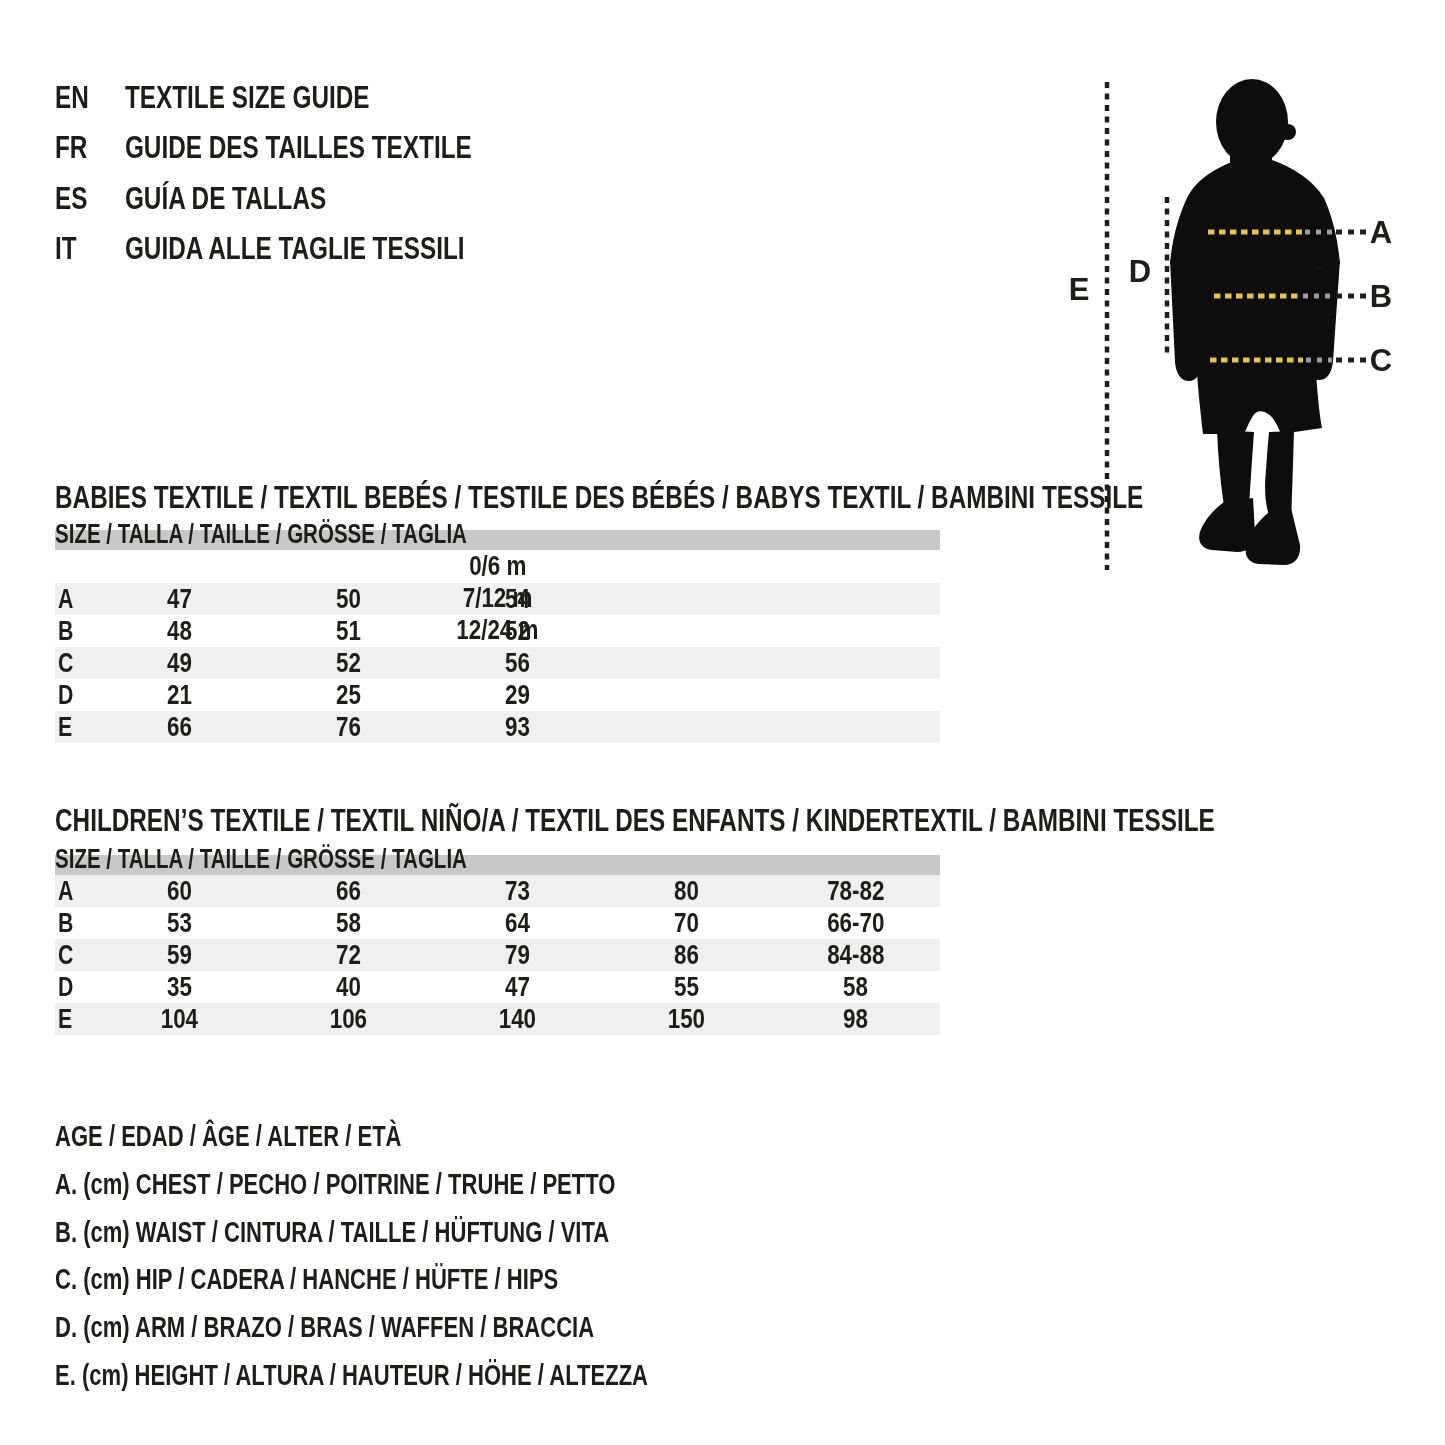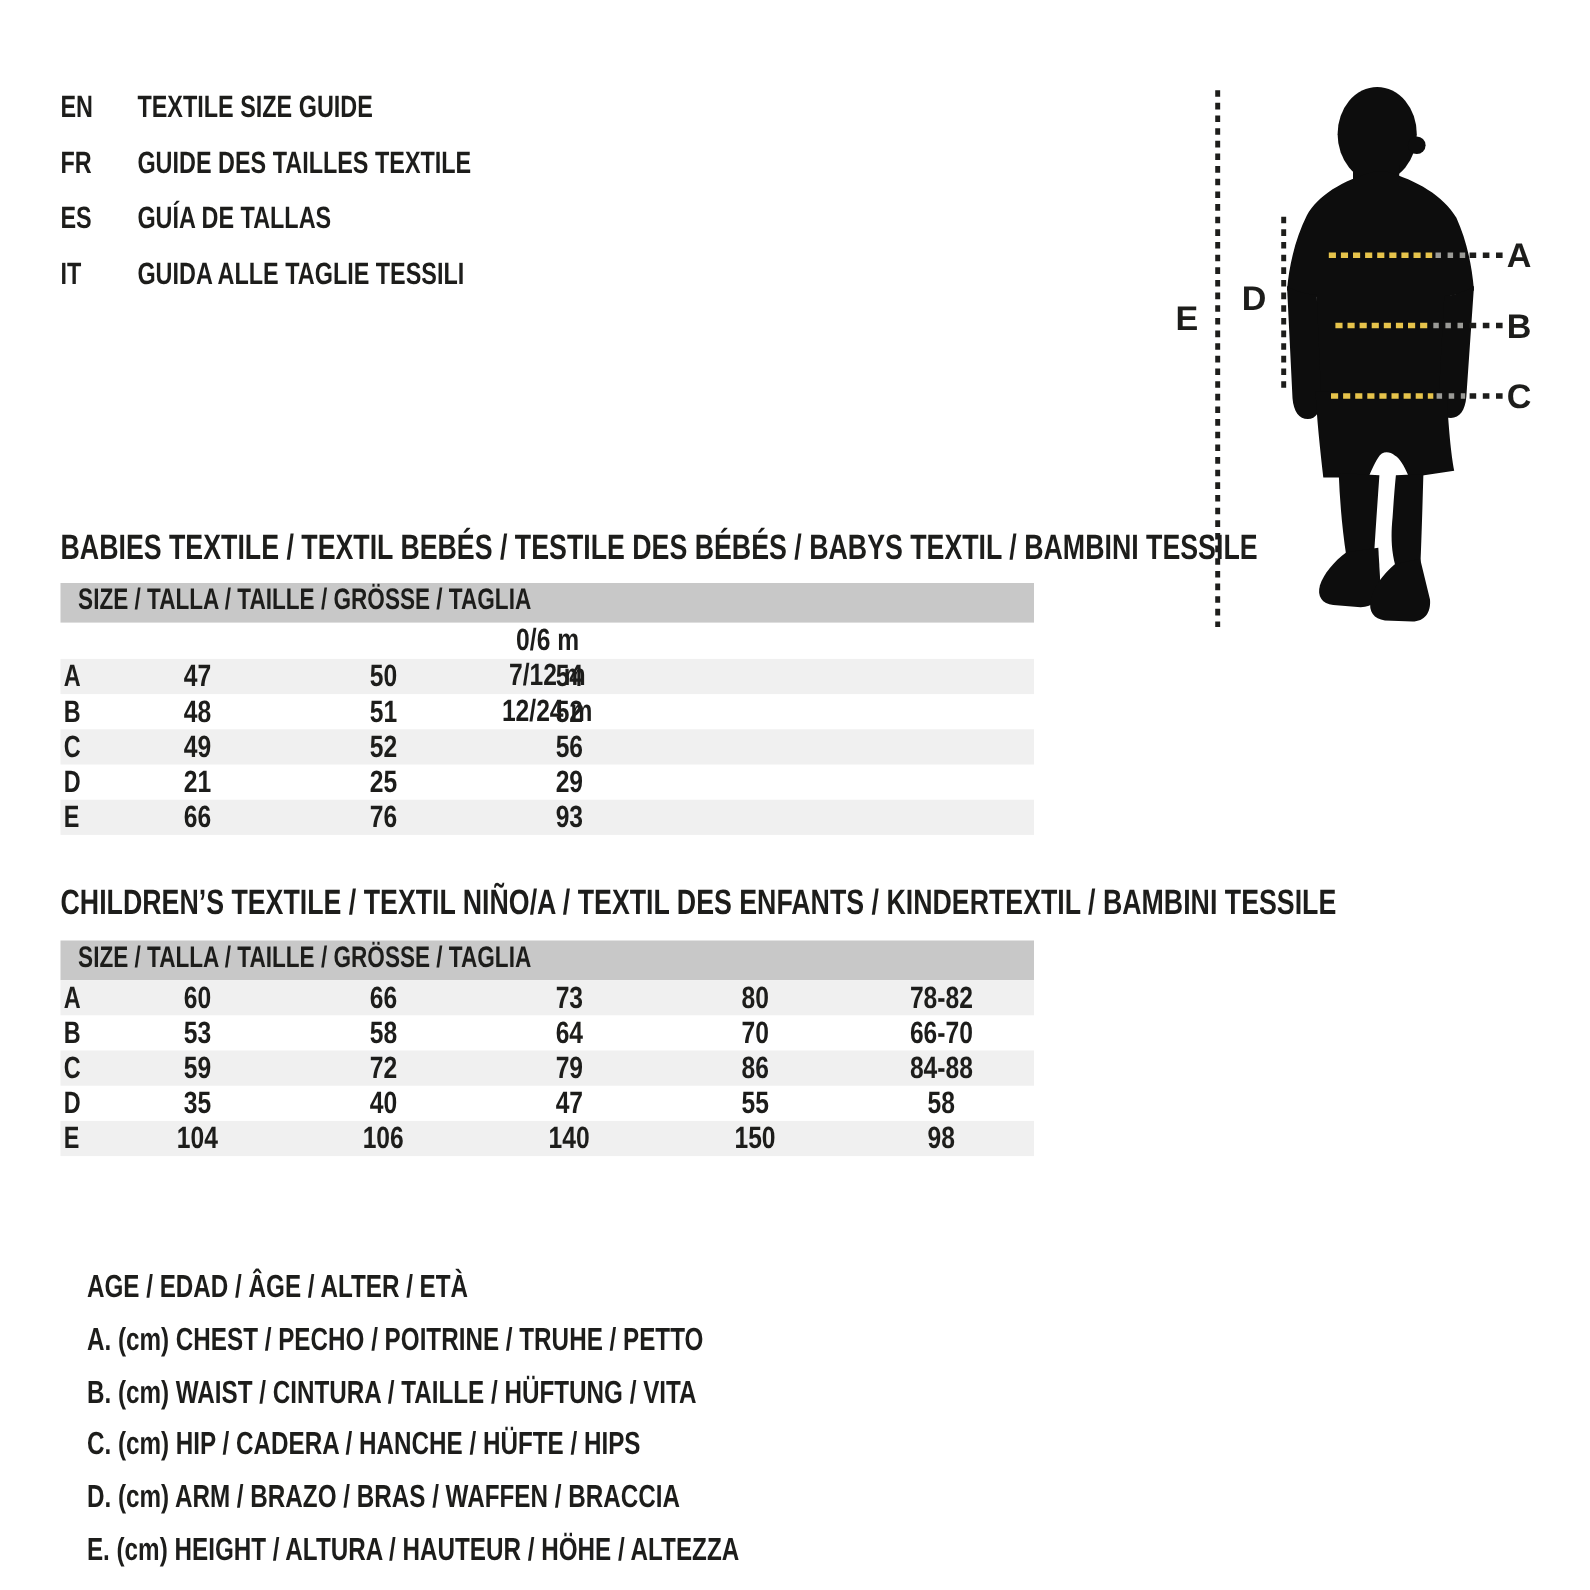--- a/index.html
+++ b/index.html
@@ -7,38 +7,38 @@
     width:1445px;height:1445px;position:relative;background:#ffffff;
     font-family:"Liberation Sans",sans-serif;font-weight:700;color:var(--ink,#1d1d1b);
     overflow:hidden;
   }
   
   .cnd{display:inline-block;transform:scaleX(0.76);transform-origin:0 50%;white-space:nowrap;}
   .cndC{display:inline-block;transform:scaleX(0.8);white-space:nowrap;}
 
   
   .lang-block{position:absolute;left:55px;top:72px;}
-  .lang-row{height:50.5px;display:flex;align-items:center;font-size:28px;}
+  .lang-row{height:50.5px;display:flex;align-items:center;font-size:32px;}
   .lang-code{display:inline-block;width:92px;}
 
   
   .section-title{position:absolute;left:55px;height:34px;display:flex;align-items:center;font-size:32px;}
 
   
   .size-table{position:absolute;left:55px;width:885px;}
-  .bar{height:36px;background:var(--bar,#c8c8c8);display:flex;align-items:flex-start;padding-left:16px;box-sizing:border-box;font-size:27px;}
+  .bar{height:20px;background:var(--bar,#c8c8c8);display:flex;align-items:flex-end;padding-left:0;box-sizing:border-box;font-size:27px;}
   .trow{display:flex;align-items:center;}
   .thead{height:33px;font-size:28px;flex-direction:column;}
   .drow{height:32px;font-size:28px;}
   .drow.shaded{background:var(--shade,#f0f0f0);}
   .cell-label{width:40px;padding-left:3px;box-sizing:border-box;display:flex;align-items:center;}
   .cell{width:169px;display:flex;align-items:center;justify-content:center;text-align:center;}
 
   
-  .legend-block{position:absolute;left:55px;top:1147px;margin-left:24px;}
+  .legend-block{position:absolute;left:55px;top:1113px;}
   .legend-line{height:47.7px;display:flex;align-items:center;font-size:29px;}
 
   
   .figure-wrap{position:absolute;left:1050px;top:60px;width:395px;height:520px;}
   svg text{font-family:"Liberation Sans",sans-serif;font-weight:700;font-size:31px;fill:var(--ink,#1d1d1b);}
 </style>
 </head>
 <body>
 
 <div class="lang-block">

